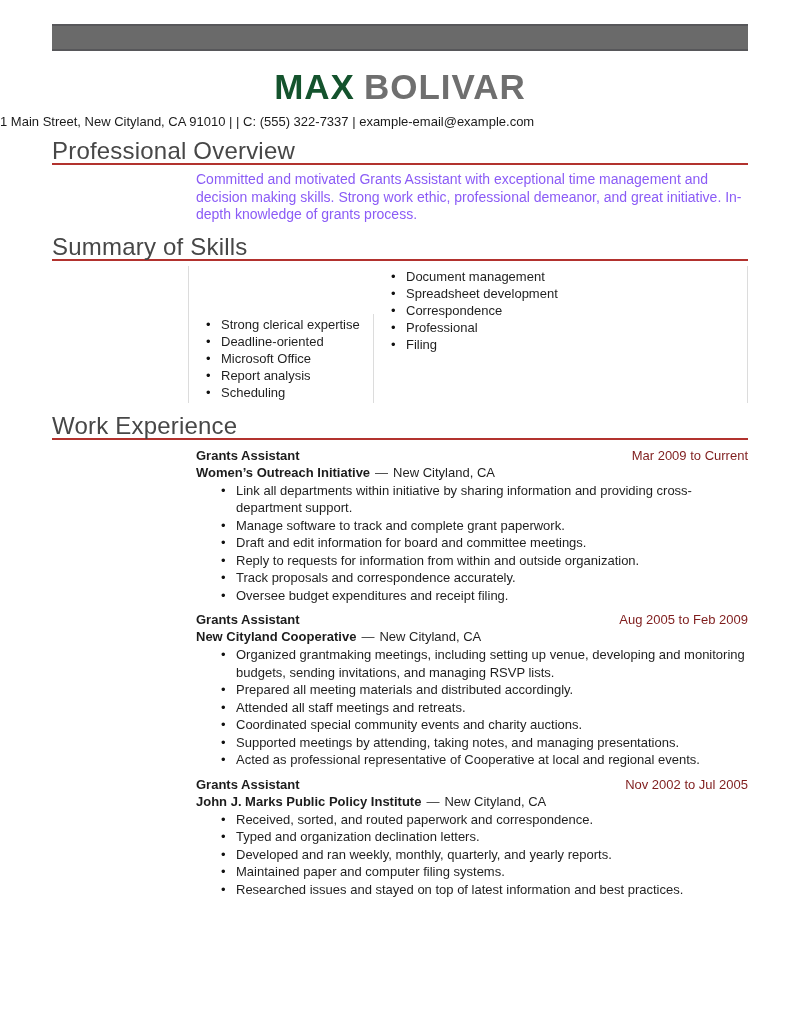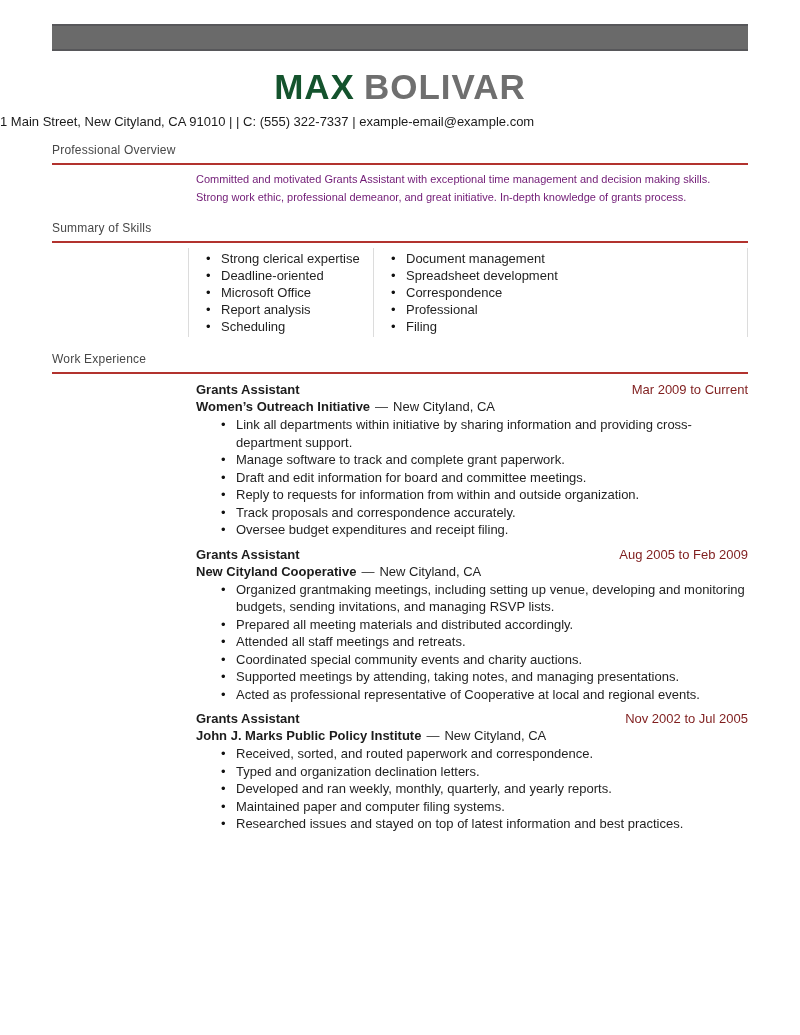--- a/index.html
+++ b/index.html
@@ -34,47 +34,47 @@
   }
   .name .first { color: #14532d; margin-right: 9px; }
   .name .last  { color: #6f6f6f; }
   .contact {
     margin-top: 7px;
     font-size: 13px;
     color: #1b1b1b;
   }
   .section-heading {
     margin: 12px 52px 0 52px;
-    font-size: 12px;
+    font-size: 24px;
     font-weight: normal;
     color: #474747;
     letter-spacing: 0.2px;
     padding-bottom: 2px;
     border-bottom: 2px solid #b2322e;
     line-height: 21px;
   }
   .section-heading.first { margin-top: 11px; }
   .overview-body {
     margin: 6px 56px 0 196px;
-    font-size: 11px;
+    font-size: 14px;
     line-height: 17.5px;
-    color: #701a75;
+    color: #8b5cf6;
   }
   .skills-table {
     display: flex;
     margin: 5px 52px 0 188px;
     border-left: 1px solid #dcdcdc;
     border-right: 1px solid #dcdcdc;
     font-size: 13px;
   }
   .skills-col {
     box-sizing: border-box;
     padding: 2px 0 2px 0;
   }
-  .skills-col.c1 { width: 185px; border-right: 1px solid #dcdcdc; }
+  .skills-col.c1 { width: 185px; border-right: 1px solid #dcdcdc; margin-top: 48px; }
   .skills-col.c2 { flex: 1; }
   ul.bullet-list {
     margin: 0;
     padding: 0 0 0 32px;
     list-style: none;
   }
   ul.bullet-list li {
     position: relative;
     line-height: 17px;
     color: #1f1f1f;

